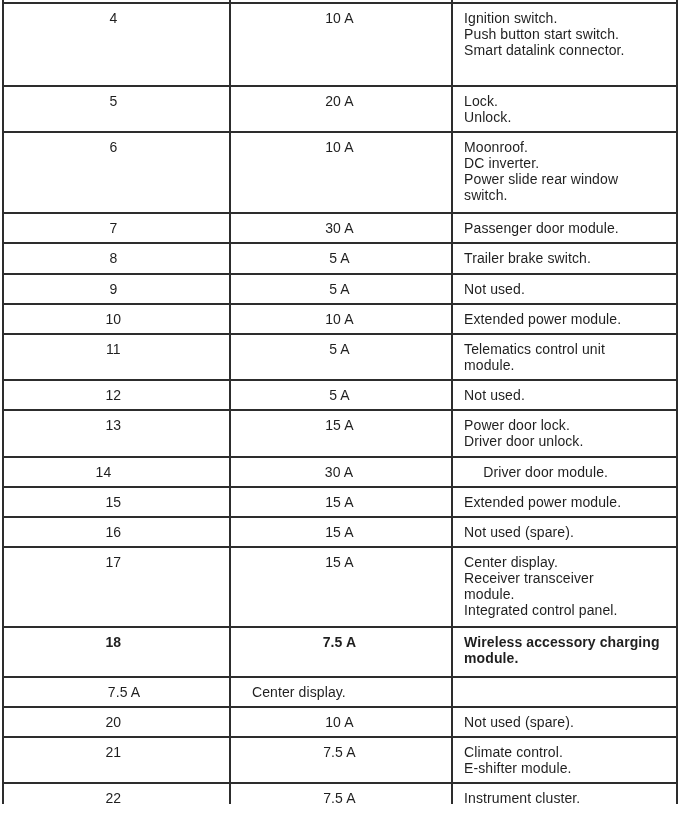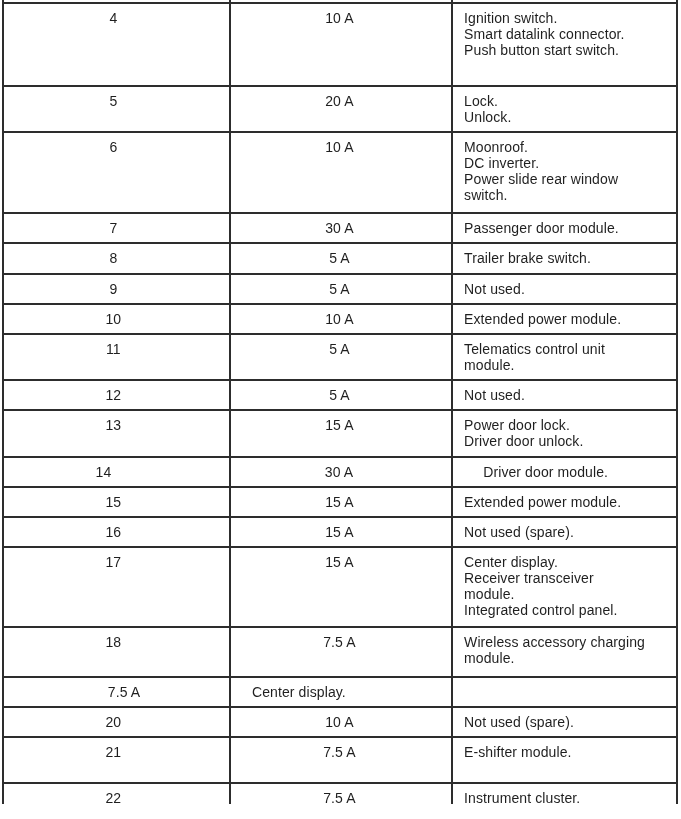--- a/index.html
+++ b/index.html
@@ -65,22 +65,22 @@
 <div class="page">
   <div class="fuse-table" id="fuse-table">
     <div class="col-divider d1"></div>
     <div class="col-divider d2"></div>
 
   <div class="fuse-row" style="min-height: 83px;">
     <div class="cell fuse">4</div>
     <div class="cell rating">10 A</div>
     <div class="cell desc">
           <span class="desc-line">Ignition switch.</span>
+          <span class="desc-line">Push button start switch.</span>
           <span class="desc-line">Smart datalink connector.</span>
-          <span class="desc-line">Push button start switch.</span>
         </div>
   </div>
 
   <div class="fuse-row" style="min-height: 46px;">
     <div class="cell fuse">5</div>
     <div class="cell rating">20 A</div>
     <div class="cell desc">
           <span class="desc-line">Lock.</span>
           <span class="desc-line">Unlock.</span>
         </div>
@@ -183,21 +183,21 @@
     <div class="cell fuse">17</div>
     <div class="cell rating">15 A</div>
     <div class="cell desc">
           <span class="desc-line">Center display.</span>
           <span class="desc-line">Receiver transceiver</span>
           <span class="desc-line">module.</span>
           <span class="desc-line">Integrated control panel.</span>
         </div>
   </div>
 
-  <div class="fuse-row" style="min-height: 50px;">
+  <div class="fuse-row" style="min-height: 50px; font-weight: bold;">
     <div class="cell fuse">18</div>
     <div class="cell rating">7.5 A</div>
     <div class="cell desc">
           <span class="desc-line">Wireless accessory charging</span>
           <span class="desc-line">module.</span>
         </div>
   </div>
 
   <div class="fuse-row" style="min-height: 30px;">
     <div class="cell rating">7.5 A</div>
@@ -211,20 +211,21 @@
     <div class="cell rating">10 A</div>
     <div class="cell desc">
           <span class="desc-line">Not used (spare).</span>
         </div>
   </div>
 
   <div class="fuse-row" style="min-height: 46px;">
     <div class="cell fuse">21</div>
     <div class="cell rating">7.5 A</div>
     <div class="cell desc">
+          <span class="desc-line">Climate control.</span>
           <span class="desc-line">E-shifter module.</span>
         </div>
   </div>
 
   <div class="fuse-row" style="min-height: 41px;">
     <div class="cell fuse">22</div>
     <div class="cell rating">7.5 A</div>
     <div class="cell desc">
           <span class="desc-line">Instrument cluster.</span>
         </div>

